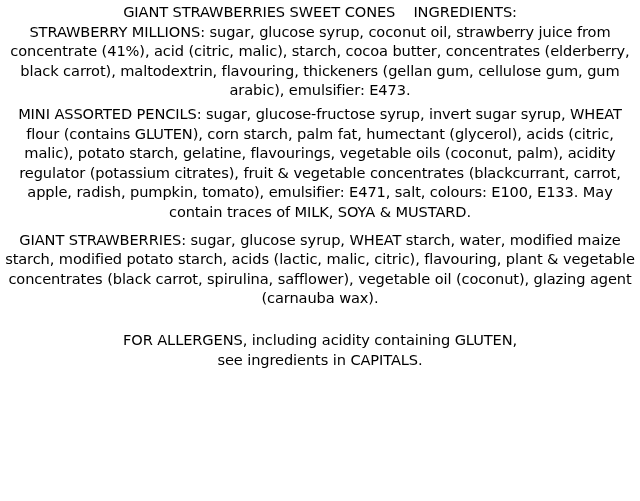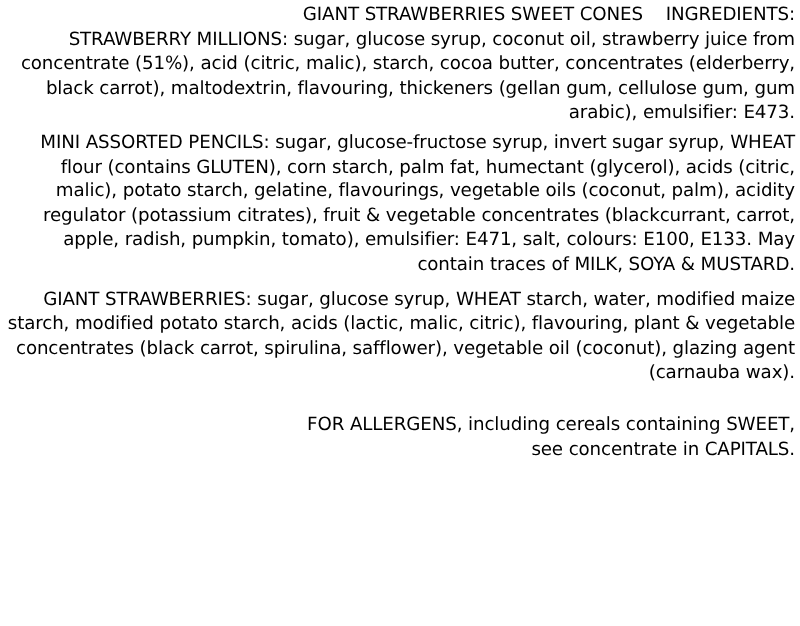--- a/index.html
+++ b/index.html
@@ -23,21 +23,21 @@
   }
   .block {
     margin: 0 0 0 0;
   }
   .para {
     font-size: 14.6px;
     line-height: 19.6px;
     letter-spacing: -0.1px;
     margin: 0;
     padding: 0;
-    text-align: right;
+    text-align: center;
     word-spacing: 0px;
   }
   .gap-sm { height: 4px; }
   .gap-md { height: 8px; }
   .gap-lg { height: 9px; }
   .heading-row {
     font-size: 14.6px;
     line-height: 19.6px;
     display: block;
     white-space: pre;
@@ -46,21 +46,21 @@
 </head>
 <body>
 
 <div class="page">
 
   <div class="block">
     <p class="para heading-row">GIANT STRAWBERRIES SWEET CONES    INGREDIENTS:</p>
   </div>
 
   <div class="block">
-    <p class="para">STRAWBERRY MILLIONS: sugar, glucose syrup, coconut oil, strawberry juice from concentrate (51%), acid (citric, malic), starch, cocoa butter, concentrates (elderberry, black carrot), maltodextrin, flavouring, thickeners (gellan gum, cellulose gum, gum arabic), emulsifier: E473.</p>
+    <p class="para">STRAWBERRY MILLIONS: sugar, glucose syrup, coconut oil, strawberry juice from concentrate (41%), acid (citric, malic), starch, cocoa butter, concentrates (elderberry, black carrot), maltodextrin, flavouring, thickeners (gellan gum, cellulose gum, gum arabic), emulsifier: E473.</p>
   </div>
 
   <div class="gap-sm"></div>
 
   <div class="block">
     <p class="para">MINI ASSORTED PENCILS: sugar, glucose-fructose syrup, invert sugar syrup, WHEAT flour (contains GLUTEN), corn starch, palm fat, humectant (glycerol), acids (citric, malic), potato starch, gelatine, flavourings, vegetable oils (coconut, palm), acidity regulator (potassium citrates), fruit &amp; vegetable concentrates (blackcurrant, carrot, apple, radish, pumpkin, tomato), emulsifier: E471, salt, colours: E100, E133. May contain traces of MILK, SOYA &amp; MUSTARD.</p>
   </div>
 
   <div class="gap-md"></div>
 
@@ -70,17 +70,17 @@
 
   <div class="gap-lg"></div>
 
 
   <div class="gap-lg"></div>
 
 
   <div class="gap-sm"></div>
 
   <div class="block">
-    <p class="para">FOR ALLERGENS, including cereals containing SWEET,</p>
-    <p class="para">see concentrate in CAPITALS.</p>
+    <p class="para">FOR ALLERGENS, including acidity containing GLUTEN,</p>
+    <p class="para">see ingredients in CAPITALS.</p>
   </div>
 
 </div>
 
 </body></html>

